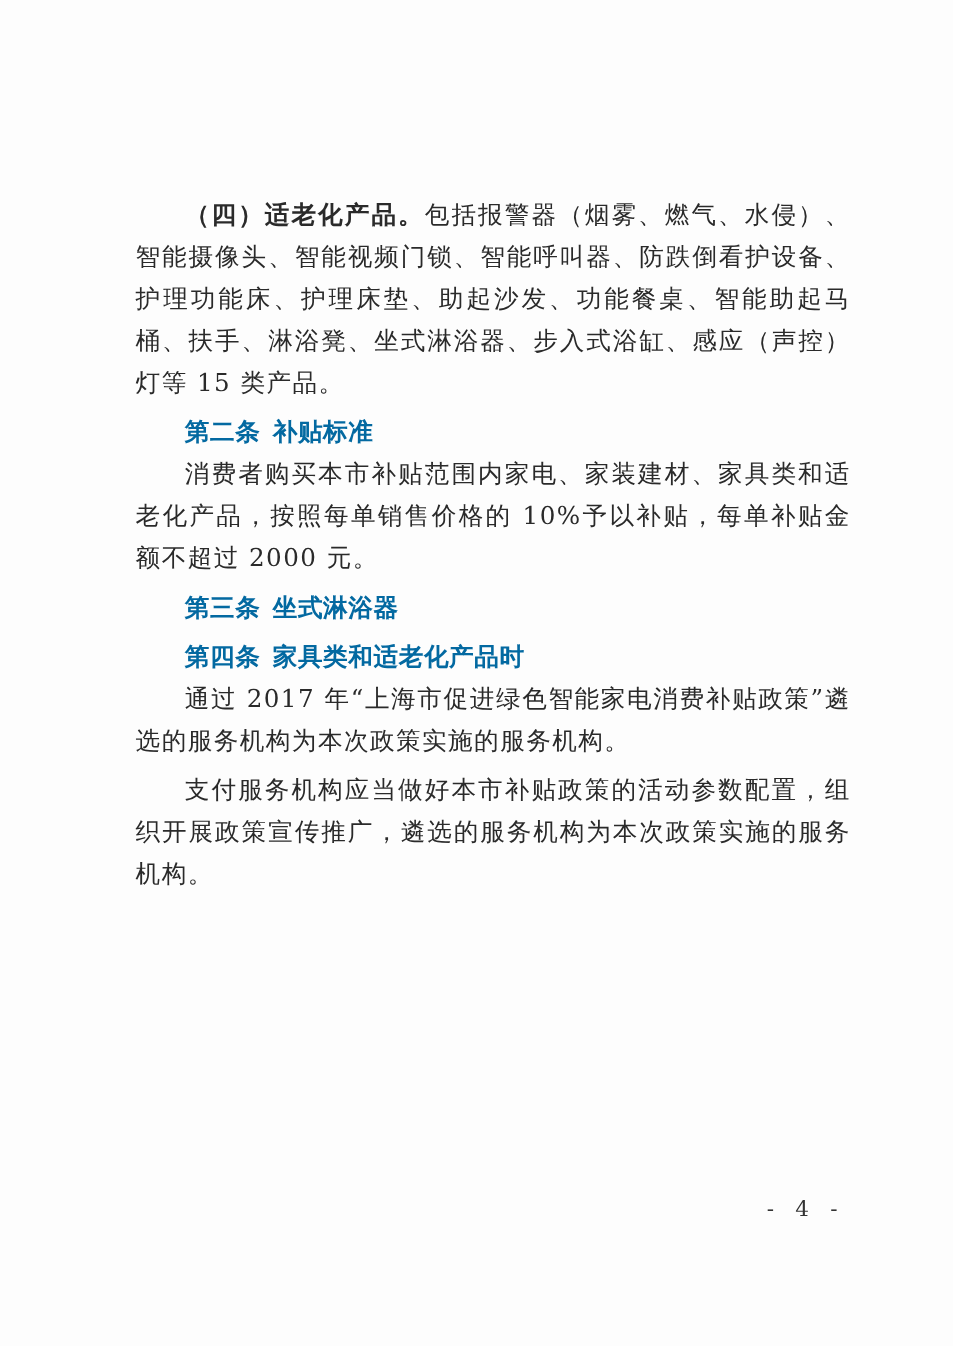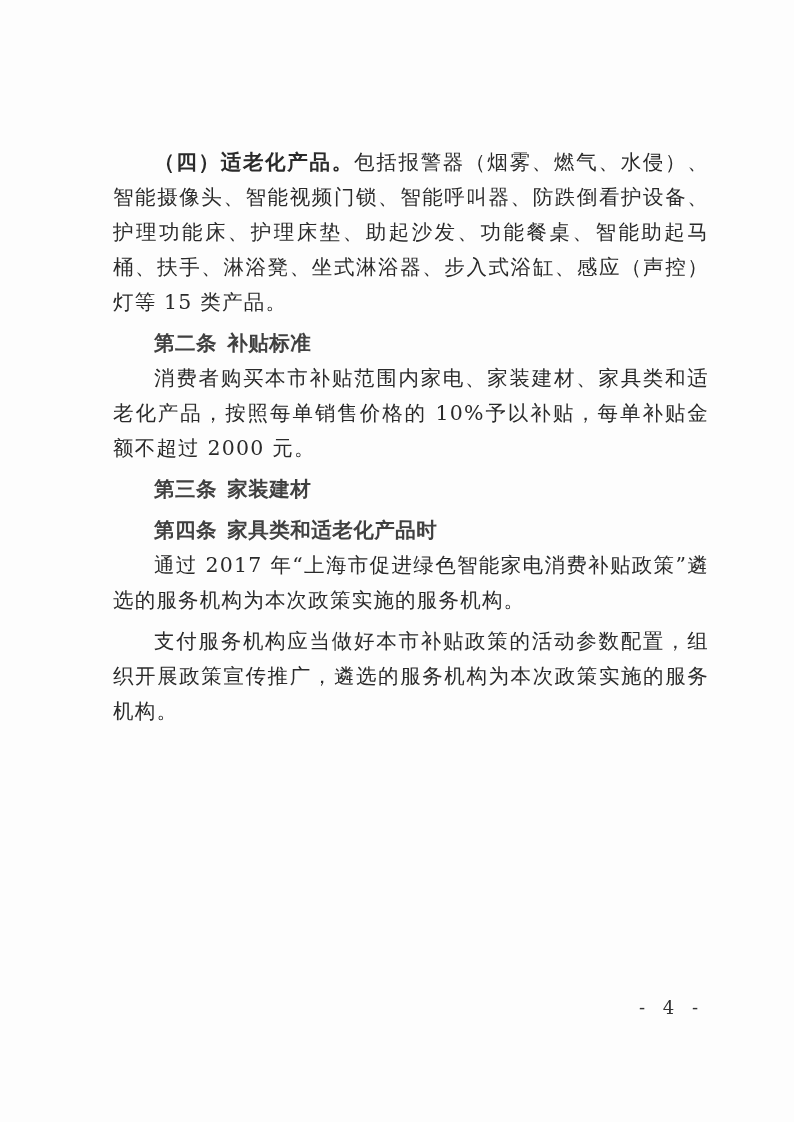--- a/index.html
+++ b/index.html
@@ -7,40 +7,40 @@
     width: 794px; height: 1122px;
     background: #fdfdfd;
     position: relative;
     overflow: hidden;
     font-family: "DejaVu Serif", "Liberation Serif", serif;
     color: #2a2a2a;
   }
   .page {
     position: absolute;
     left: 113px;
-    top: 145px;
+    top: 162px;
     width: 596px;
   }
   .para {
     font-size: 20.5px;
     line-height: 35px;
     text-align: justify;
     text-indent: 2em;
     margin: 0;
     letter-spacing: 1.2px;
     word-break: break-all;
   }
   .heading {
     font-size: 20.5px;
     line-height: 35px;
     text-indent: 2em;
     margin: 0;
     font-family: "DejaVu Sans", "Liberation Sans", sans-serif;
     font-weight: bold;
-    color: #404040;
+    color: #0369a1;
     letter-spacing: 0.5px;
   }
   .heading .sp { display: inline-block; width: 0.5em; }
   .bold-lead { font-family: "DejaVu Sans", "Liberation Sans", sans-serif; font-weight: bold; }
   .gap { height: 6px; }
   .page-number {
     position: absolute;
     right: 90px;
     top: 997px;
     font-size: 18px;
@@ -55,21 +55,21 @@
 <div class="page">
 
   <p class="para"><span class="bold-lead">（四）适老化产品。</span><span>包括报警器（烟雾、燃气、水侵）、智能摄像头、智能视频门锁、智能呼叫器、防跌倒看护设备、护理功能床、护理床垫、助起沙发、功能餐桌、智能助起马桶、扶手、淋浴凳、坐式淋浴器、步入式浴缸、感应（声控）灯等 15 类产品。</span></p>
 
   <div class="gap"></div>
   <p class="heading"><span>第二条</span><span class="sp"></span><span>补贴标准</span></p>
 
   <p class="para">消费者购买本市补贴范围内家电、家装建材、家具类和适老化产品，按照每单销售价格的 10%予以补贴，每单补贴金额不超过 2000 元。</p>
 
   <div class="gap"></div>
-  <p class="heading"><span>第三条</span><span class="sp"></span><span>家装建材</span></p>
+  <p class="heading"><span>第三条</span><span class="sp"></span><span>坐式淋浴器</span></p>
 
 
   <div class="gap"></div>
   <p class="heading"><span>第四条</span><span class="sp"></span><span>家具类和适老化产品时</span></p>
 
   <p class="para">通过 2017 年“上海市促进绿色智能家电消费补贴政策”遴选的服务机构为本次政策实施的服务机构。</p>
   <div class="gap"></div>
   <p class="para">支付服务机构应当做好本市补贴政策的活动参数配置，组织开展政策宣传推广，遴选的服务机构为本次政策实施的服务机构。</p>
   <div class="gap"></div>
 

